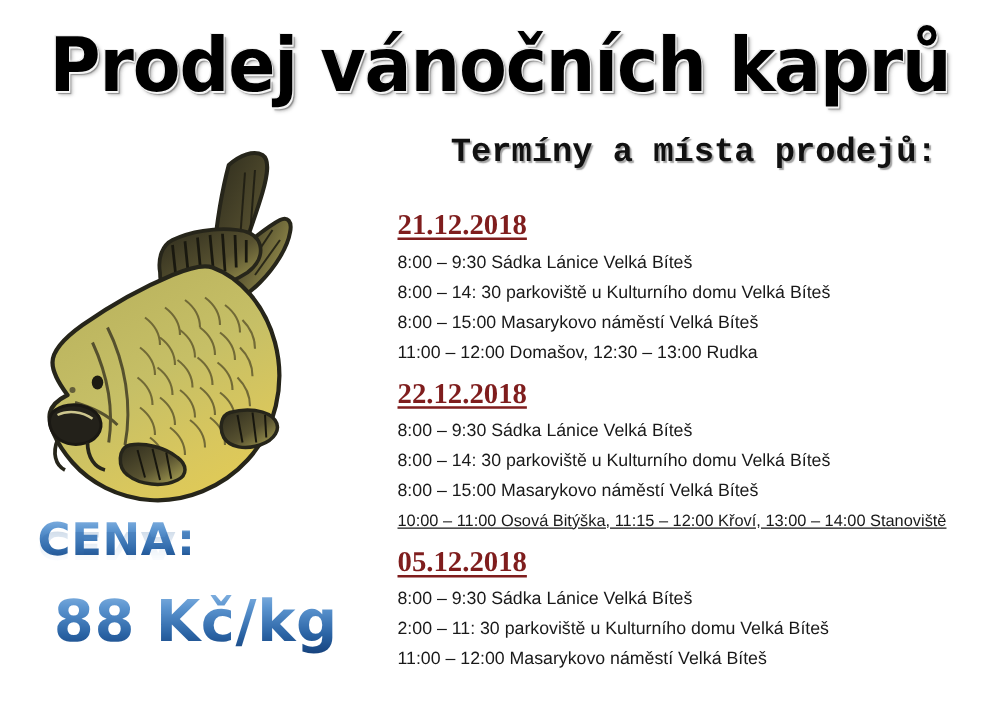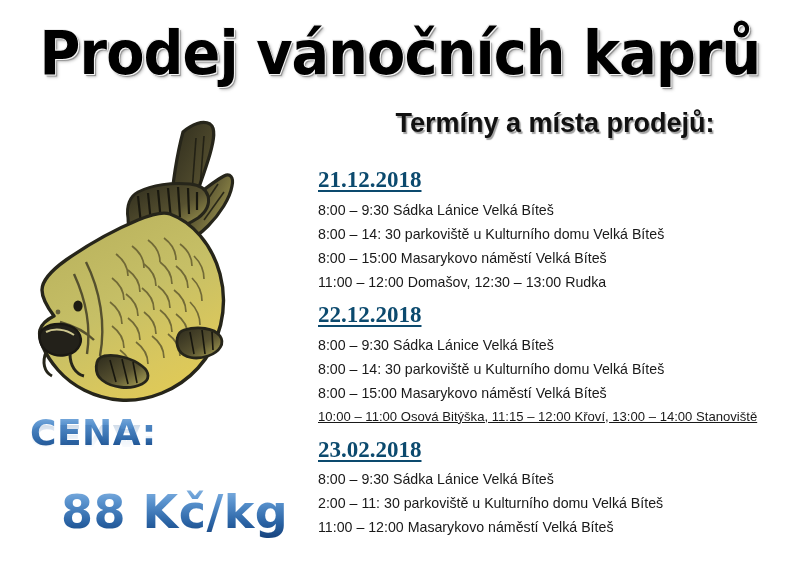--- a/index.html
+++ b/index.html
@@ -42,41 +42,41 @@
     white-space: nowrap;
   }
 
   
   .poster-subtitle {
     position: absolute;
     left: 330px;
     top: 108px;
     width: 450px;
     text-align: center;
-    font-family: Liberation Sans, sans-serif;
+    font-family: Liberation Mono, monospace;
     font-weight: bold;
     font-size: 27px;
     color: #111111;
     text-shadow: 1.5px 1.5px 1px rgba(120,120,120,0.7);
     white-space: nowrap;
   }
 
   
   .schedule {
     position: absolute;
     left: 318px;
     top: 166px;
     width: 476px;
   }
   .sched-block { margin-bottom: 7px; }
   .sched-date {
     font-family: "Liberation Serif", serif;
     font-weight: bold;
     font-size: 23px;
-    color: #0c4a6e;
+    color: #7f1d1d;
     text-decoration: underline;
     text-underline-offset: 3px;
     line-height: 1.25;
     margin-bottom: 3px;
     display: inline-block;
   }
   .sched-line {
     font-family: "Liberation Sans", sans-serif;
     font-size: 14.2px;
     color: #191919;
@@ -128,25 +128,24 @@
     font-size: 36px;
     letter-spacing: 0.5px;
     transform: scaleY(-0.85);
     transform-origin: top left;
     opacity: 0.30;
     -webkit-mask-image: linear-gradient(to top, rgba(0,0,0,0.85), rgba(0,0,0,0));
     mask-image: linear-gradient(to top, rgba(0,0,0,0.85), rgba(0,0,0,0));
   }
   .price-value-wrap {
     position: absolute;
-    left: 61px;
+    left: 43px;
     top: 470px;
     width: 250px;
     height: 60px;
-    margin-top: 15px;
   }
   .price-value {
     font-size: 46px;
     letter-spacing: 0.5px;
     filter: drop-shadow(0.5px 1.5px 1px rgba(255,255,255,0.95));
   }
 
   
   .fish-art {
     position: absolute;
@@ -300,21 +299,21 @@
 
     <div class="sched-block">
       <div class="sched-date">22.12.2018</div>
       <div class="sched-line">8:00 –  9:30 Sádka Lánice Velká Bíteš</div>
       <div class="sched-line">8:00 – 14: 30 parkoviště u Kulturního domu Velká Bíteš</div>
       <div class="sched-line">8:00 – 15:00 Masarykovo náměstí Velká Bíteš</div>
       <div class="sched-line small">10:00 – 11:00 Osová Bitýška, 11:15 – 12:00 Křoví, 13:00 – 14:00 Stanoviště</div>
     </div>
 
     <div class="sched-block">
-      <div class="sched-date">23.02.2018</div>
+      <div class="sched-date">05.12.2018</div>
       <div class="sched-line">8:00 –  9:30 Sádka Lánice Velká Bíteš</div>
       <div class="sched-line">2:00 – 11: 30 parkoviště u Kulturního domu Velká Bíteš</div>
       <div class="sched-line">11:00 – 12:00 Masarykovo náměstí Velká Bíteš</div>
     </div>
 
   </div>
 
 
 </div>
 

